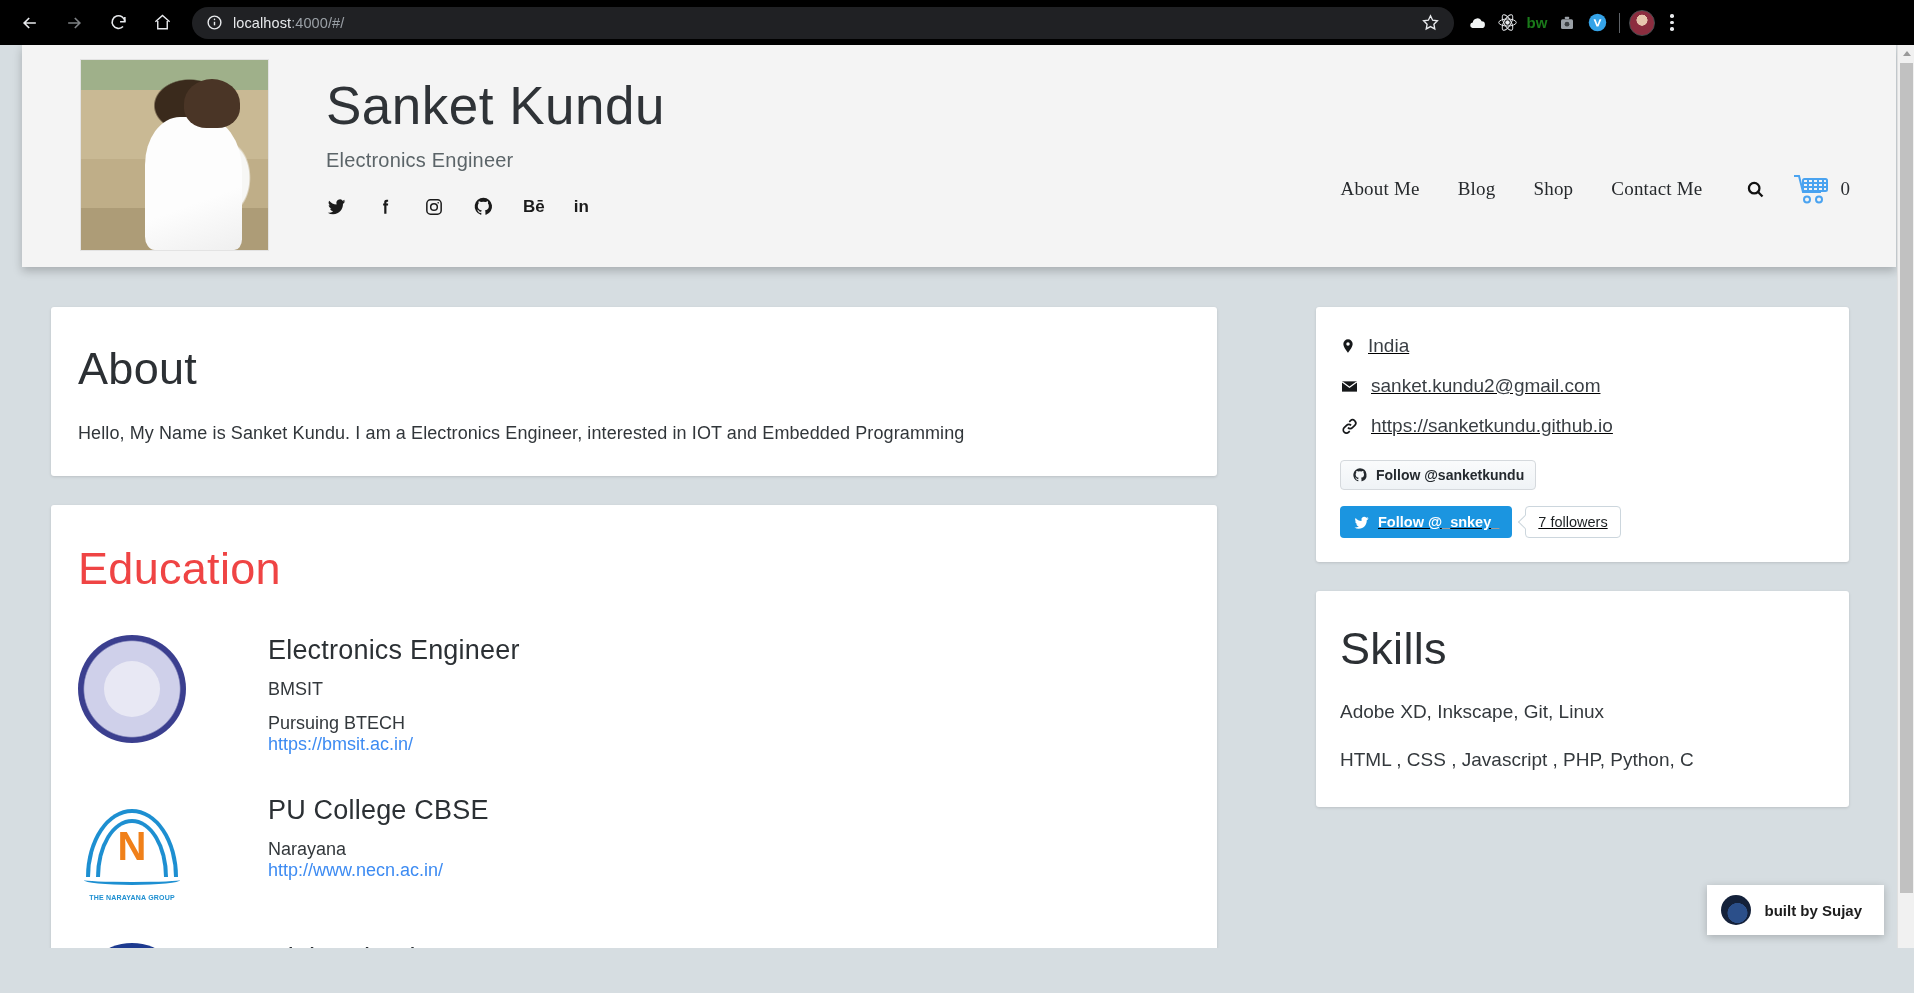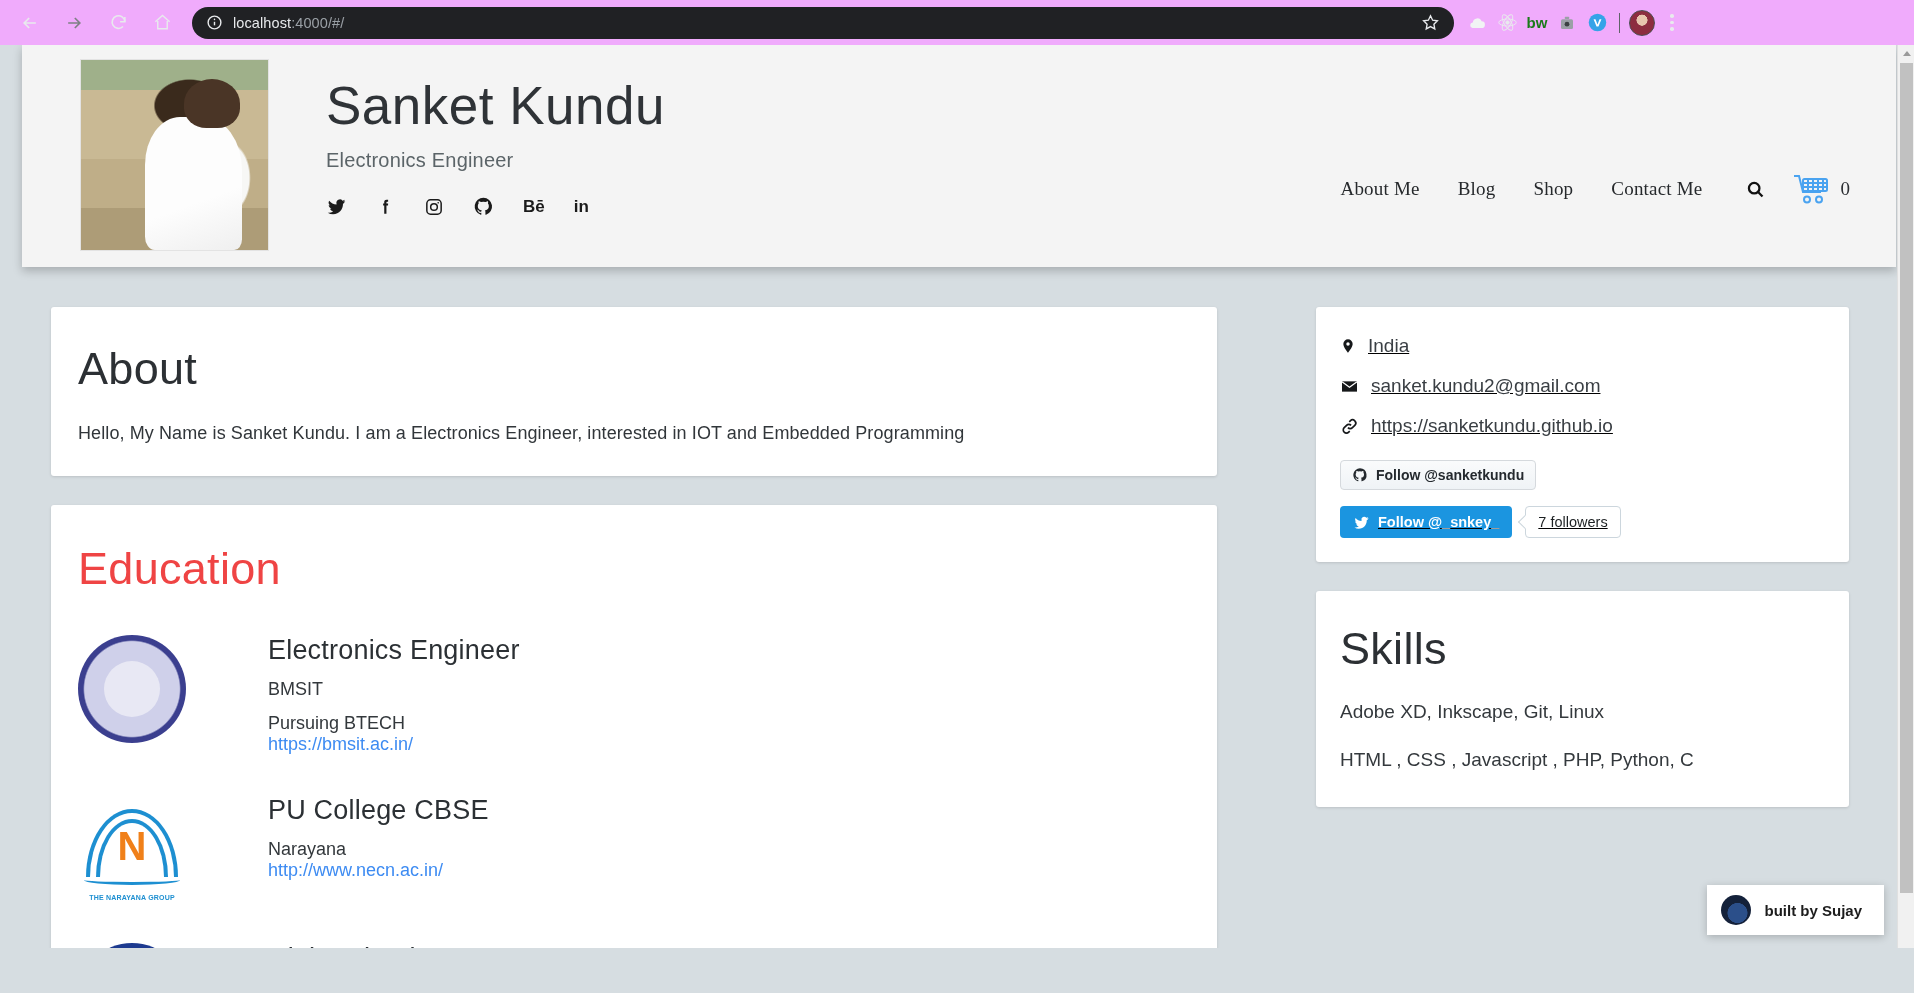--- a/index.html
+++ b/index.html
@@ -4,21 +4,21 @@
 <style>
   * { box-sizing: border-box; margin: 0; padding: 0; }
   html, body {
     width: 1914px; height: 993px; overflow: hidden;
     font-family: "Liberation Sans", sans-serif;
     background: #d6dde1;
   }
   
   .browser-chrome {
     position: absolute; top: 0; left: 0; width: 1914px; height: 45px;
-    background: #f0abfc; display: flex; align-items: center; padding: 0 10px;
+    background: #000000; display: flex; align-items: center; padding: 0 10px;
   }
   .nav-btns { display: flex; align-items: center; gap: 4px; }
   .nav-btn {
     width: 40px; height: 40px; display: flex; align-items: center; justify-content: center;
     border-radius: 50%; color: #e8eaed;
   }
   .nav-btn.disabled { color: #7e8184; }
   .omnibox {
     flex: 0 0 auto; margin-left: 10px; height: 32px; width: 1262px;
     background: #202124; border-radius: 16px; display: flex; align-items: center;

